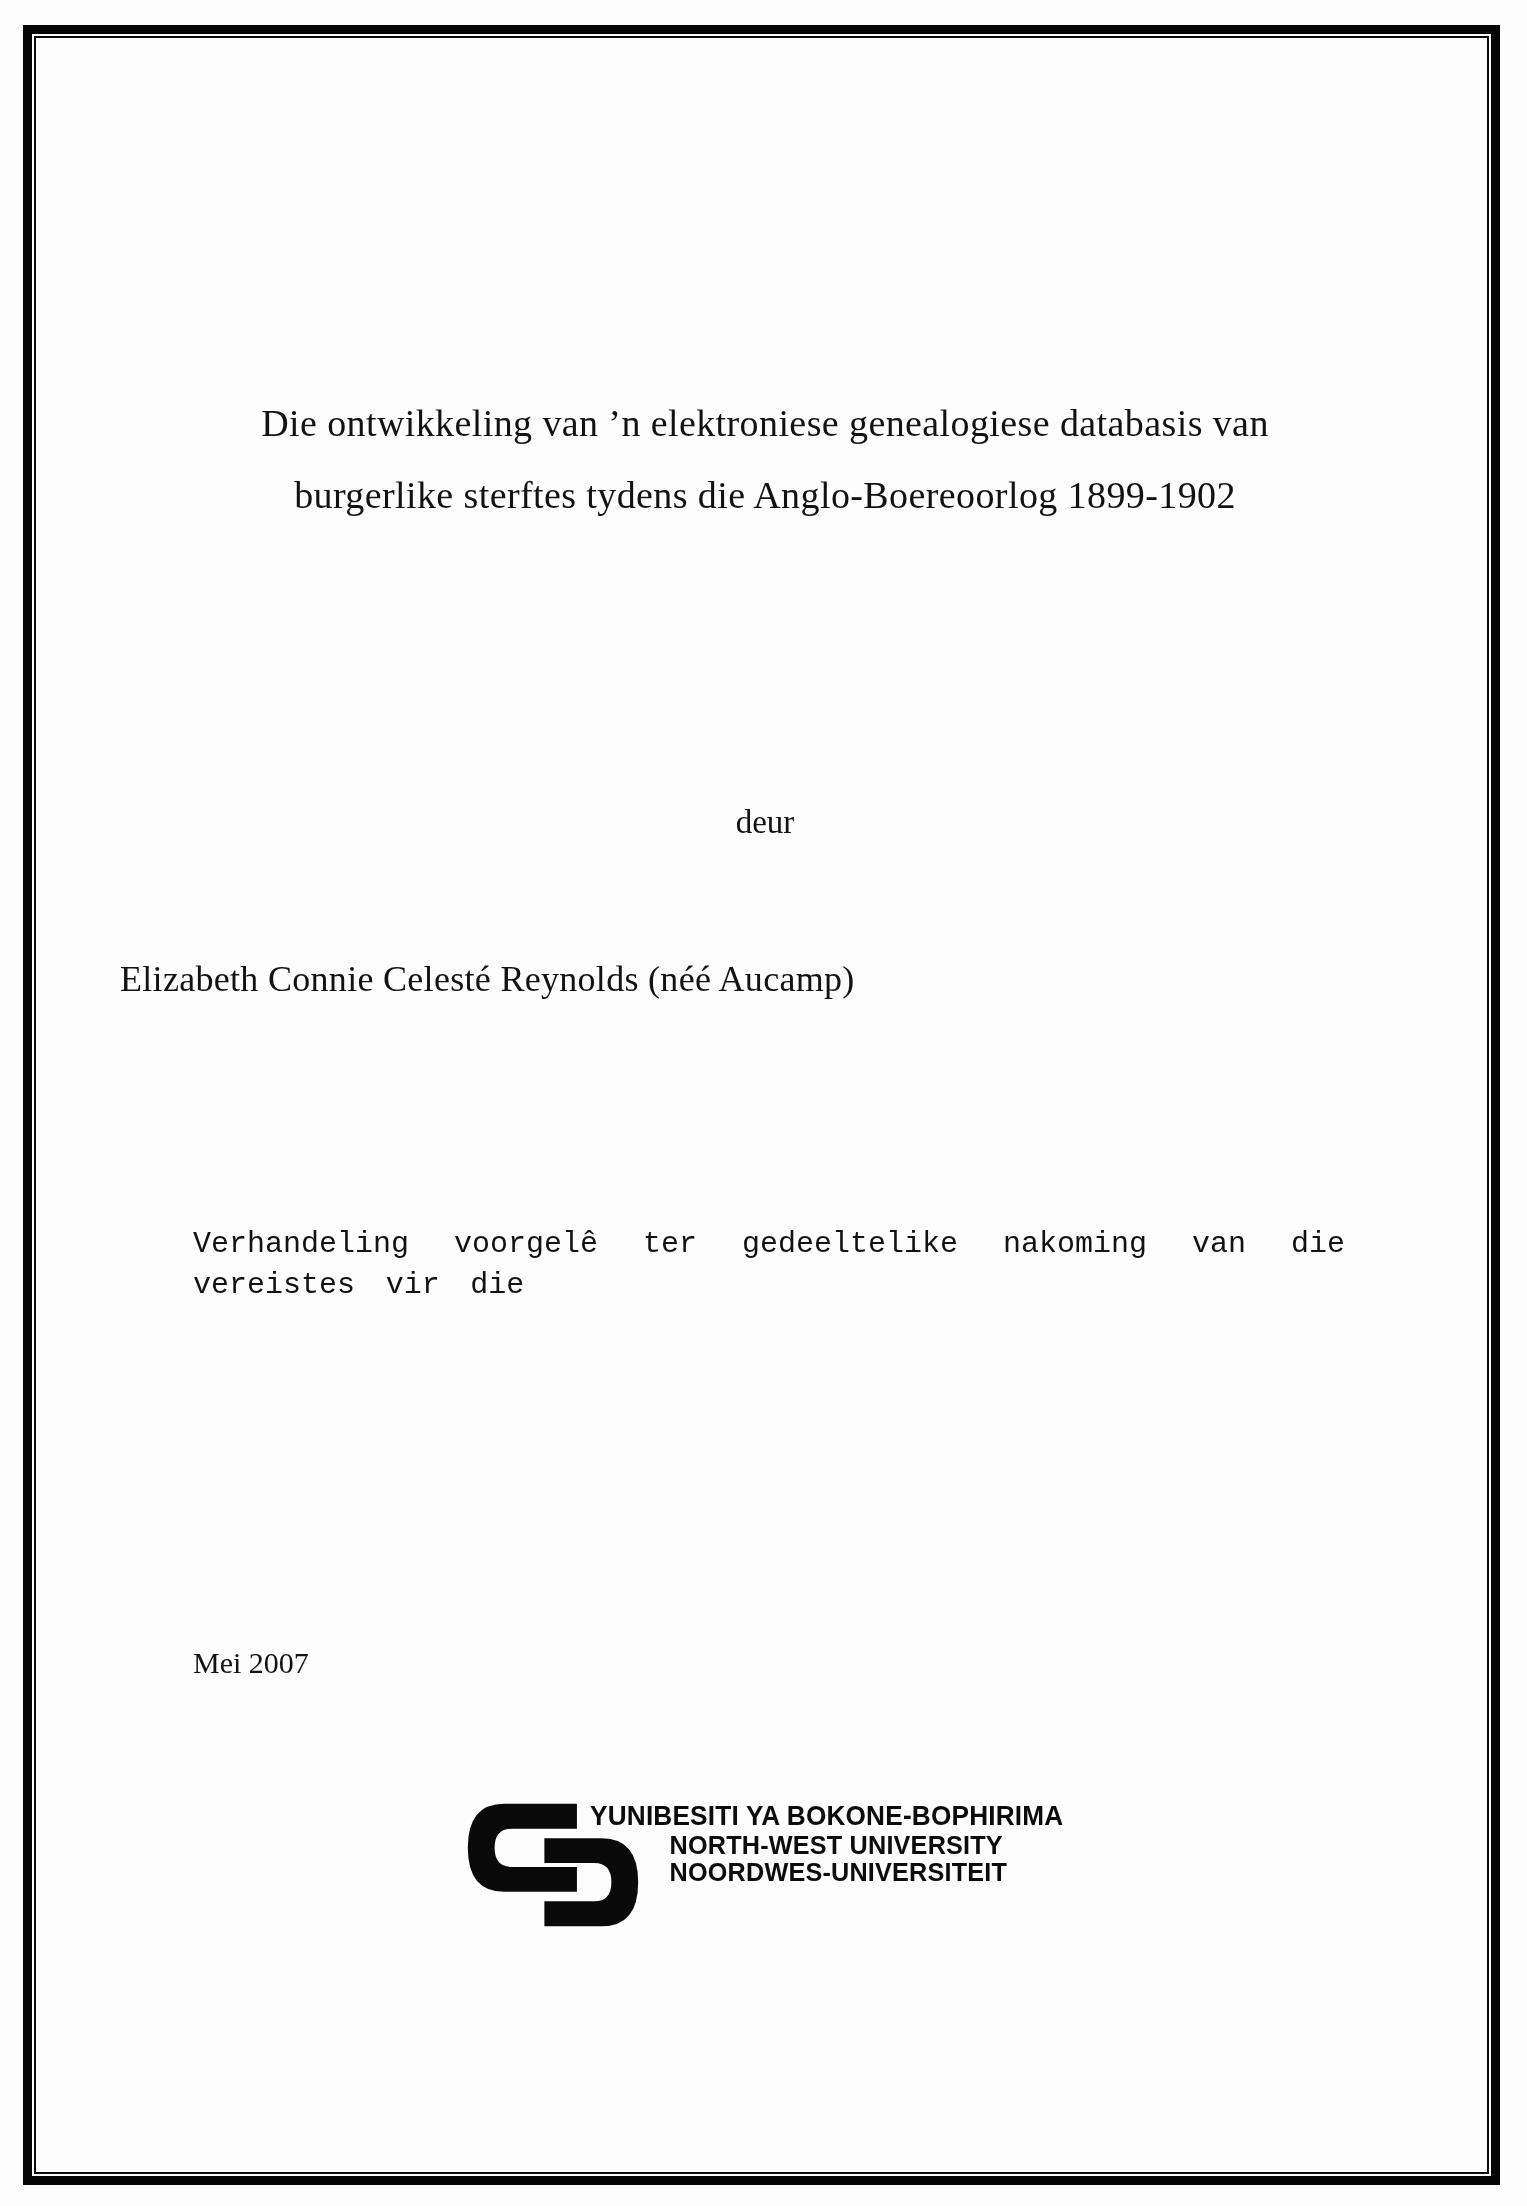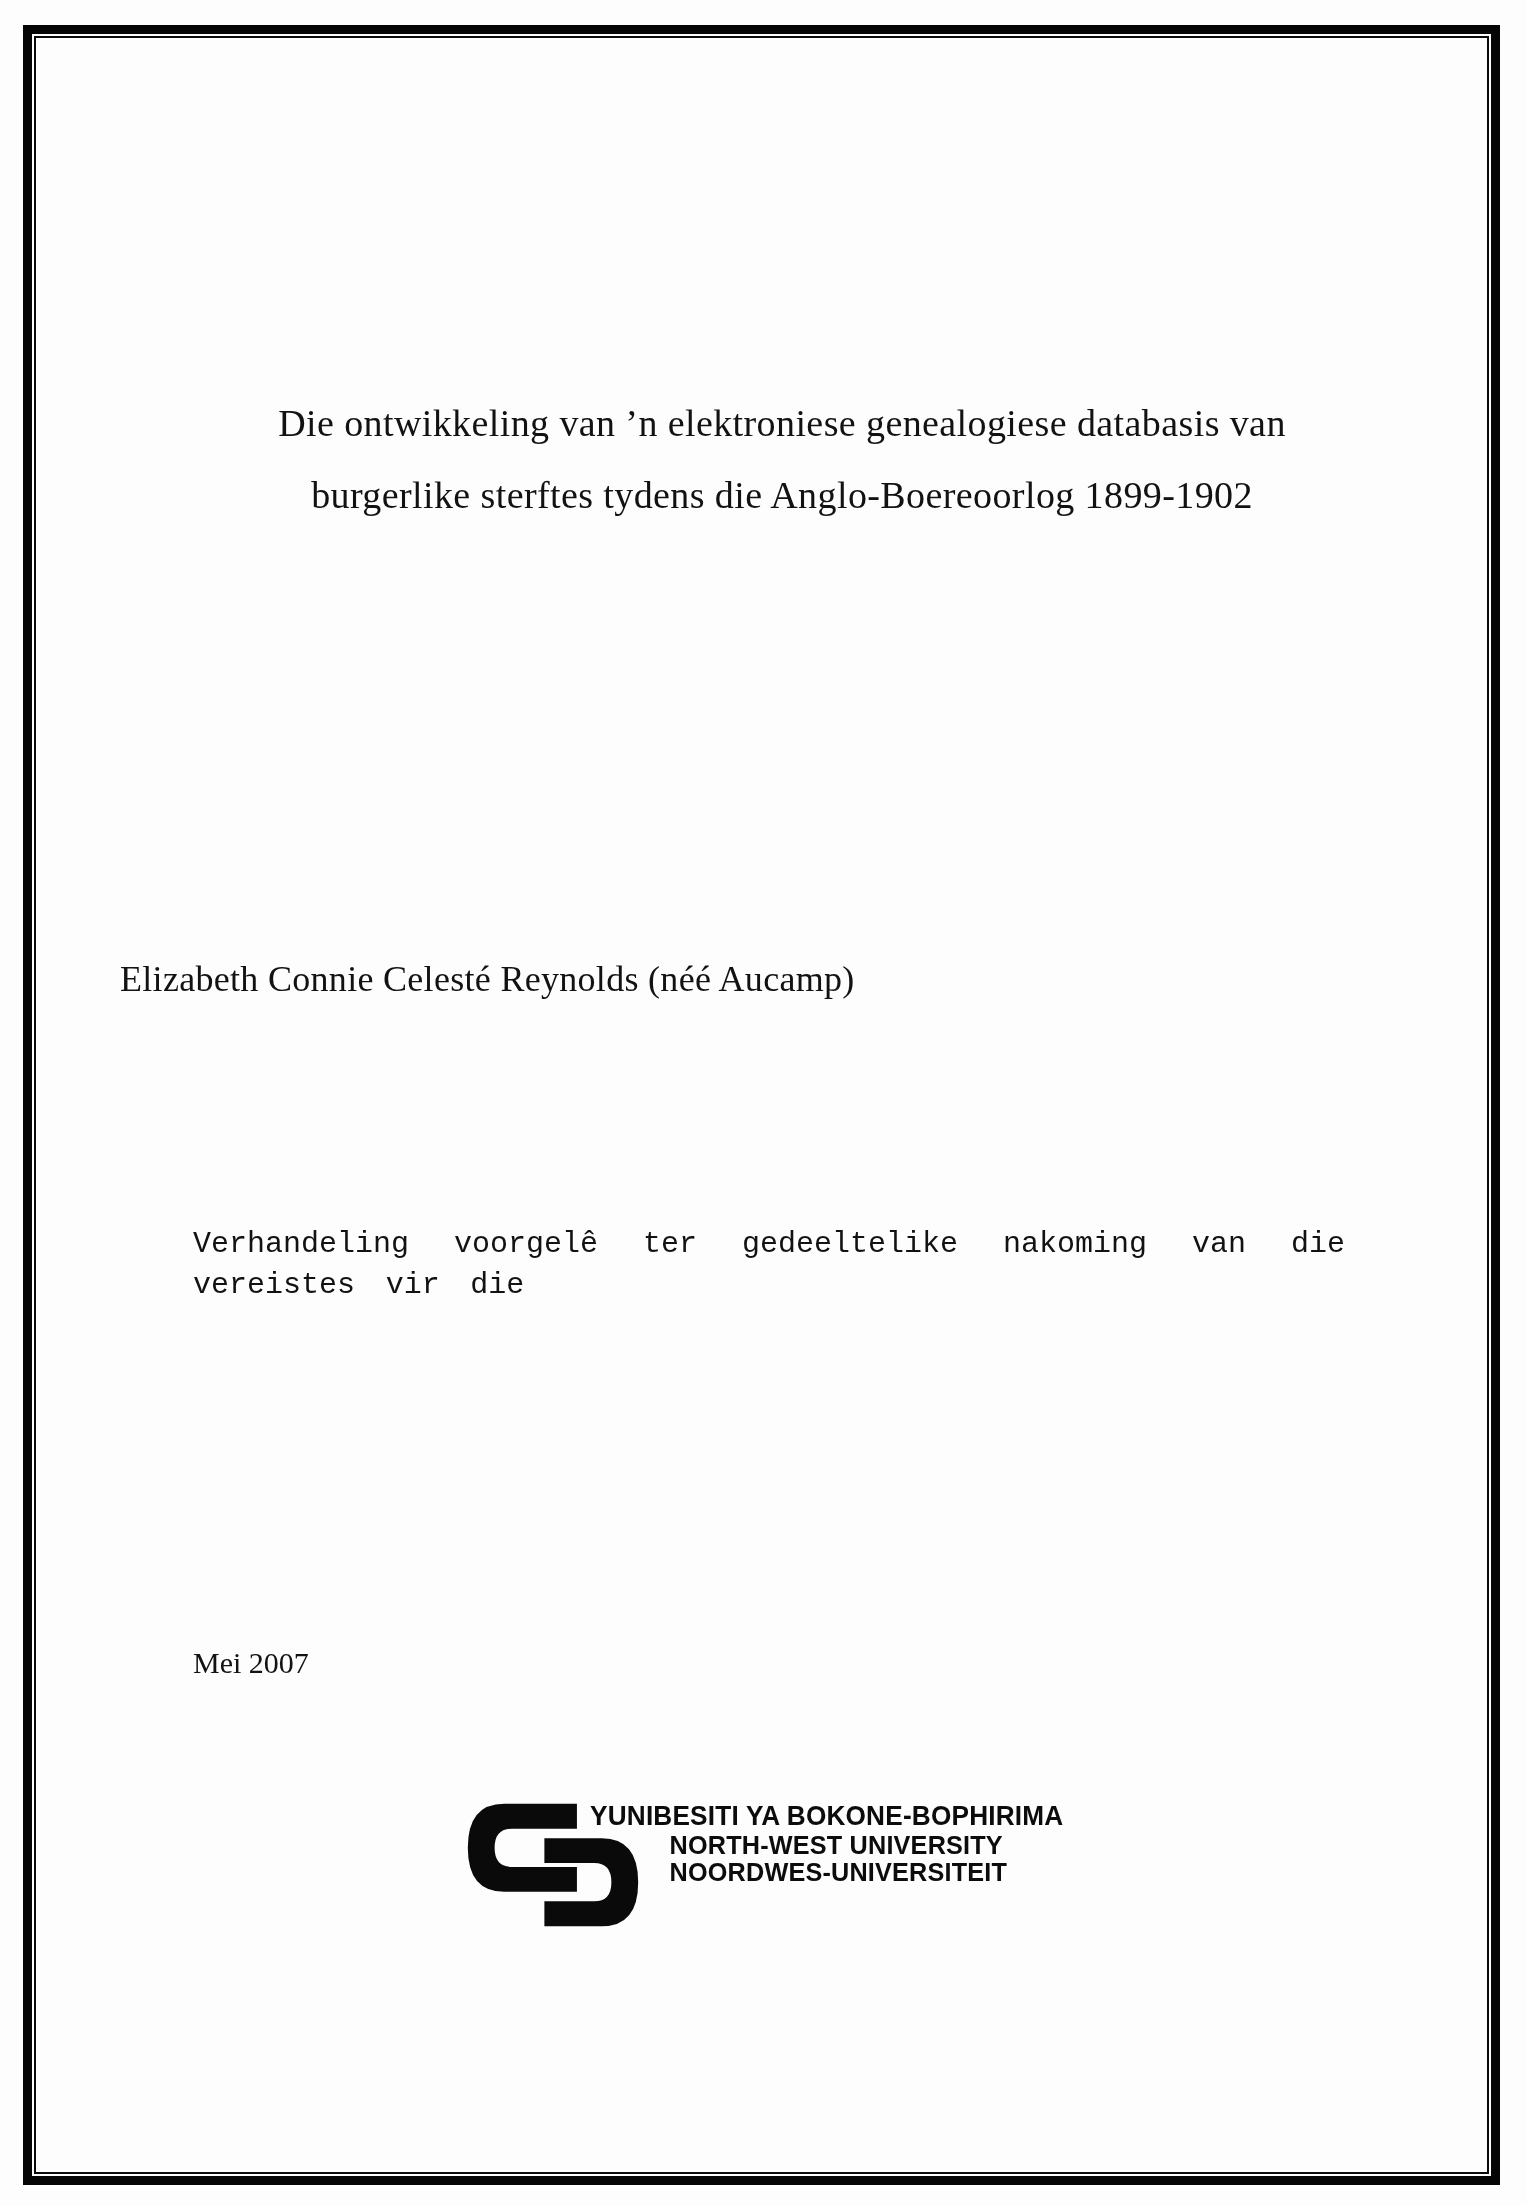--- a/index.html
+++ b/index.html
@@ -26,21 +26,21 @@
     border: 9px solid #050505;
     box-sizing: border-box;
   }
   .frame-inner {
     position: absolute;
     inset: 2px;
     border: 2px solid #0a0a0a;
   }
   .title-line {
     position: absolute;
-    left: 117px;
+    left: 100px;
     width: 1330px;
     text-align: center;
     font-size: 38px;
     line-height: 46px;
     letter-spacing: 0.4px;
     white-space: nowrap;
   }
   .title-line.l1 { top: 400px; }
   .title-line.l2 { top: 472px; }
   .byline {
@@ -127,20 +127,21 @@
 <div class="canvas">
 
   <div class="frame-outer">
     <div class="frame-inner"></div>
   </div>
 
   <div class="title-line l1">Die ontwikkeling van ’n elektroniese genealogiese databasis van</div>
 
   <div class="title-line l2">burgerlike sterftes tydens die Anglo-Boereoorlog 1899-1902</div>
 
+  <div class="byline">deur</div>
 
   <div class="author">Elizabeth Connie Celesté Reynolds (néé Aucamp)</div>
 
   <div class="declaration">
     <div class="decl-line justified">Verhandeling voorgelê ter gedeeltelike nakoming van die vereistes vir die</div>
   </div>
 
 
   <div class="date-line">Mei 2007</div>
 

